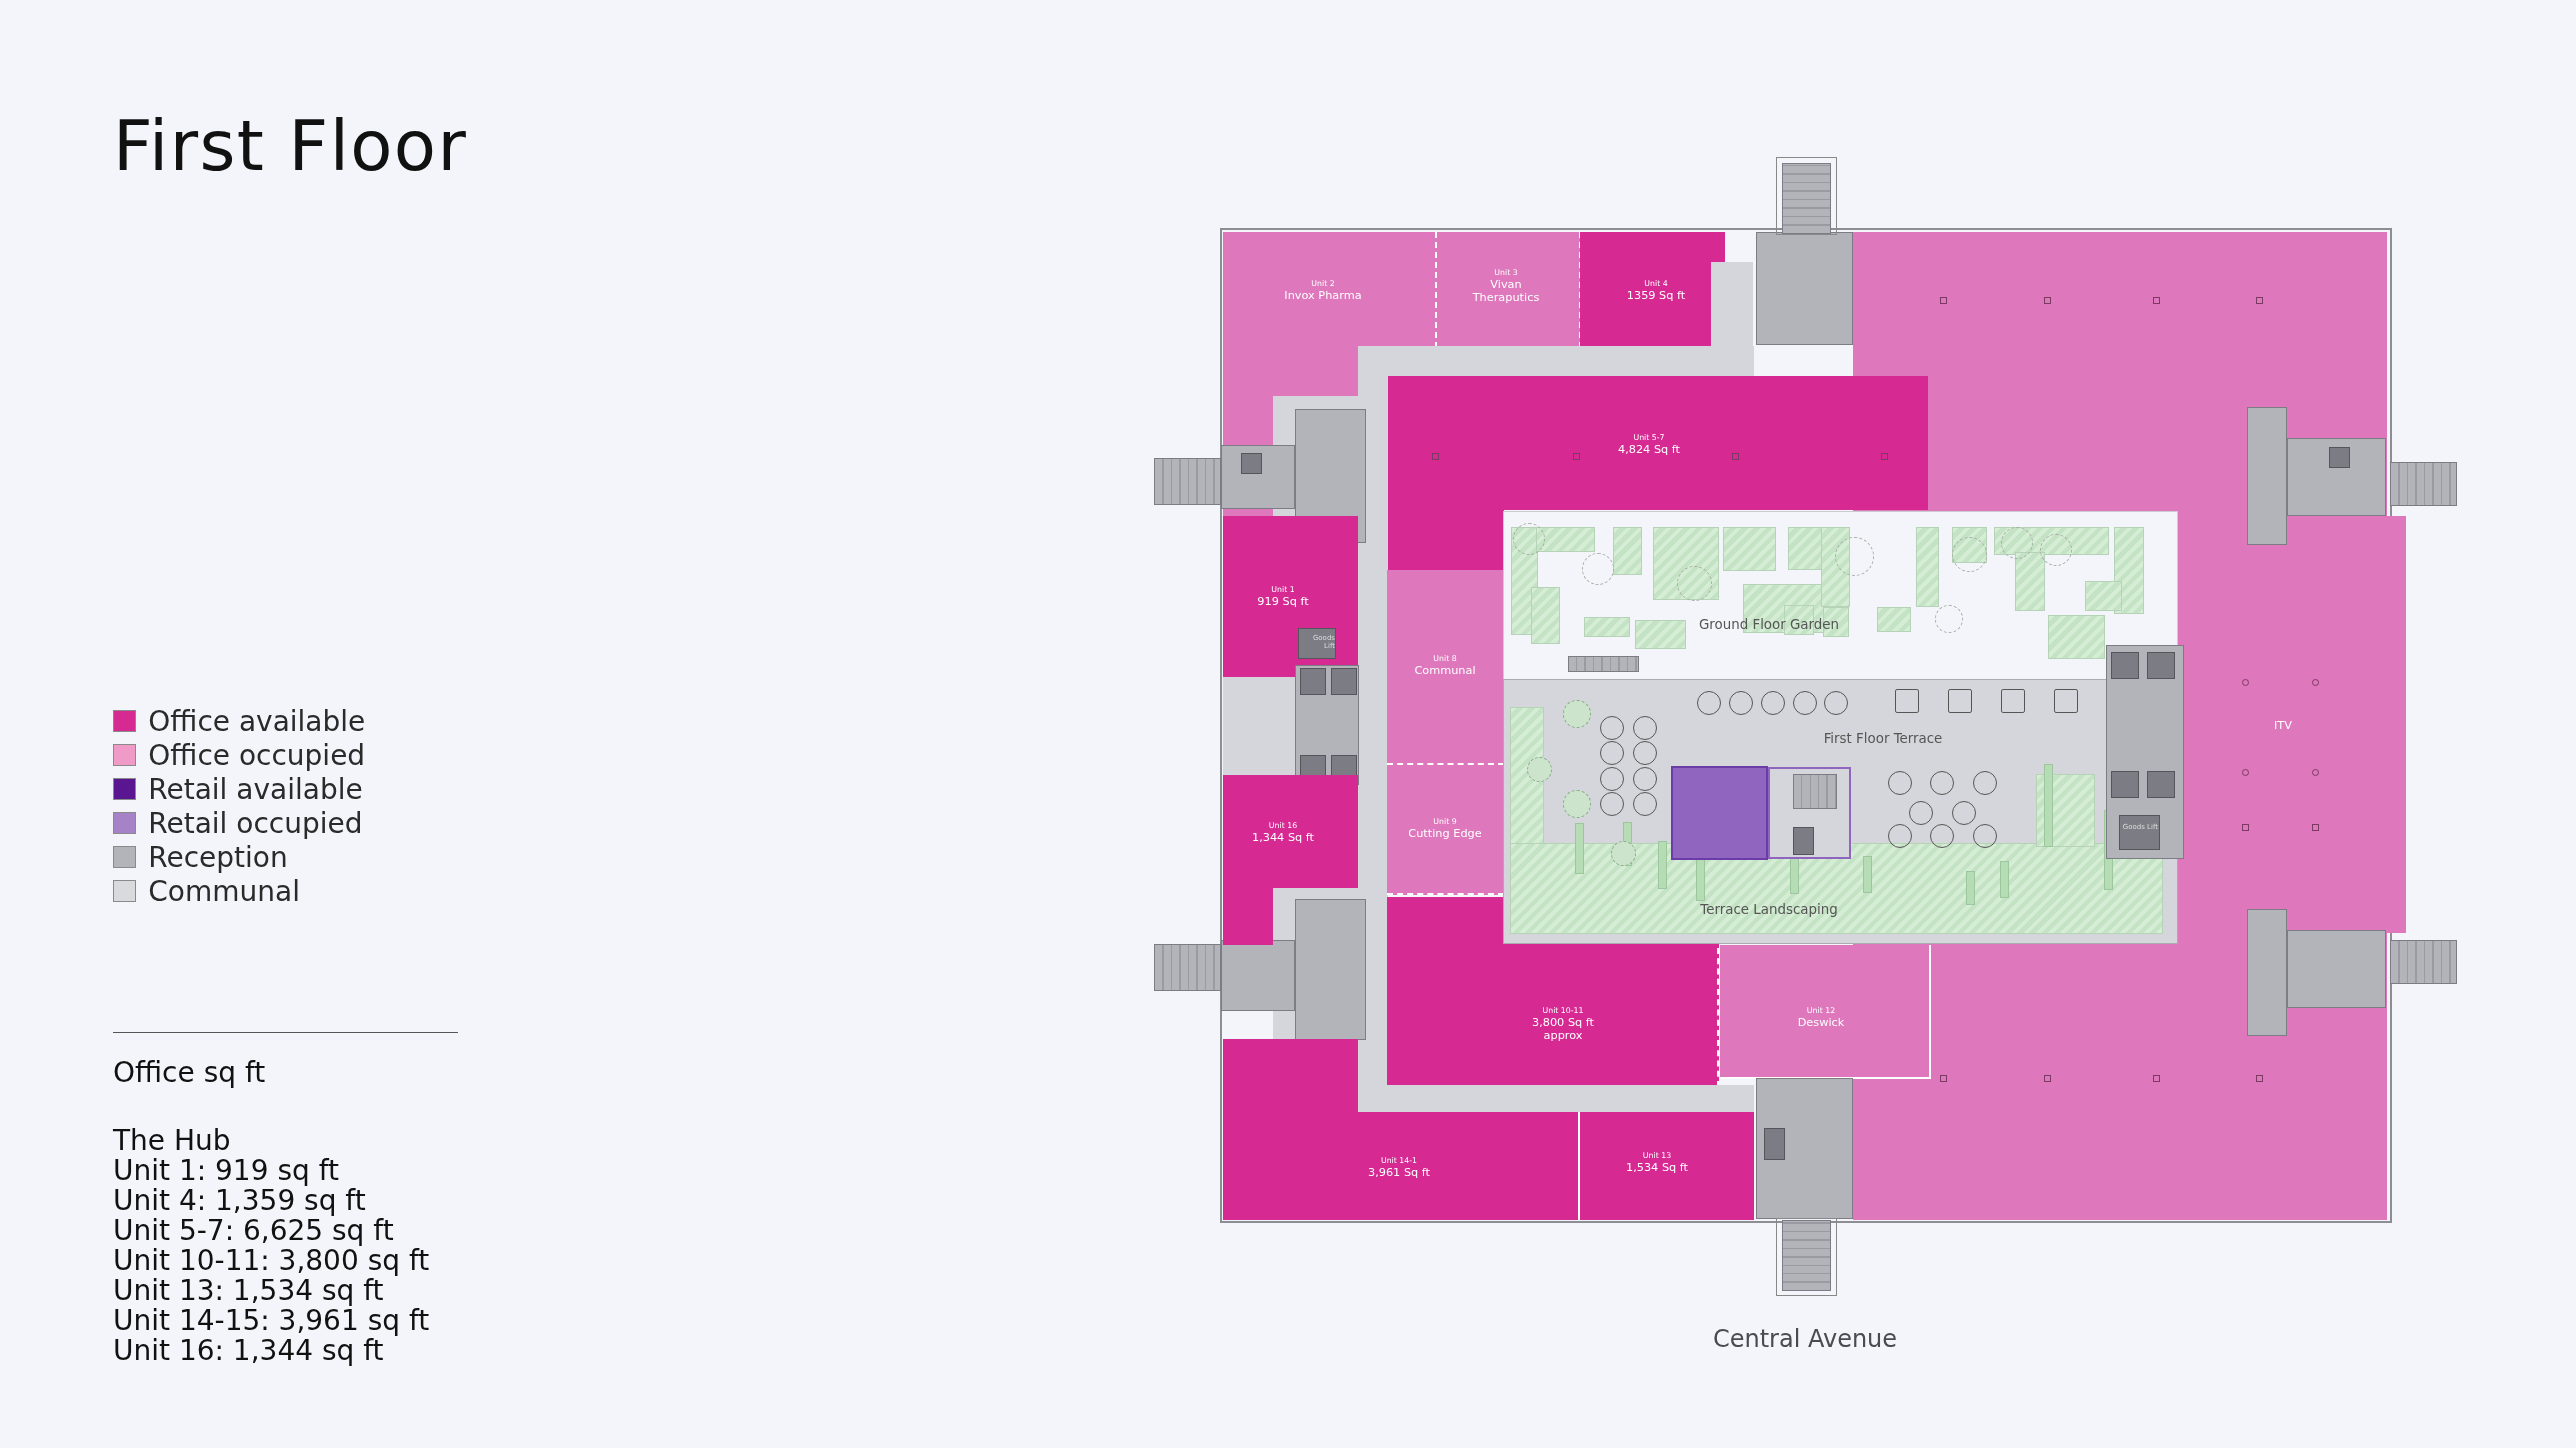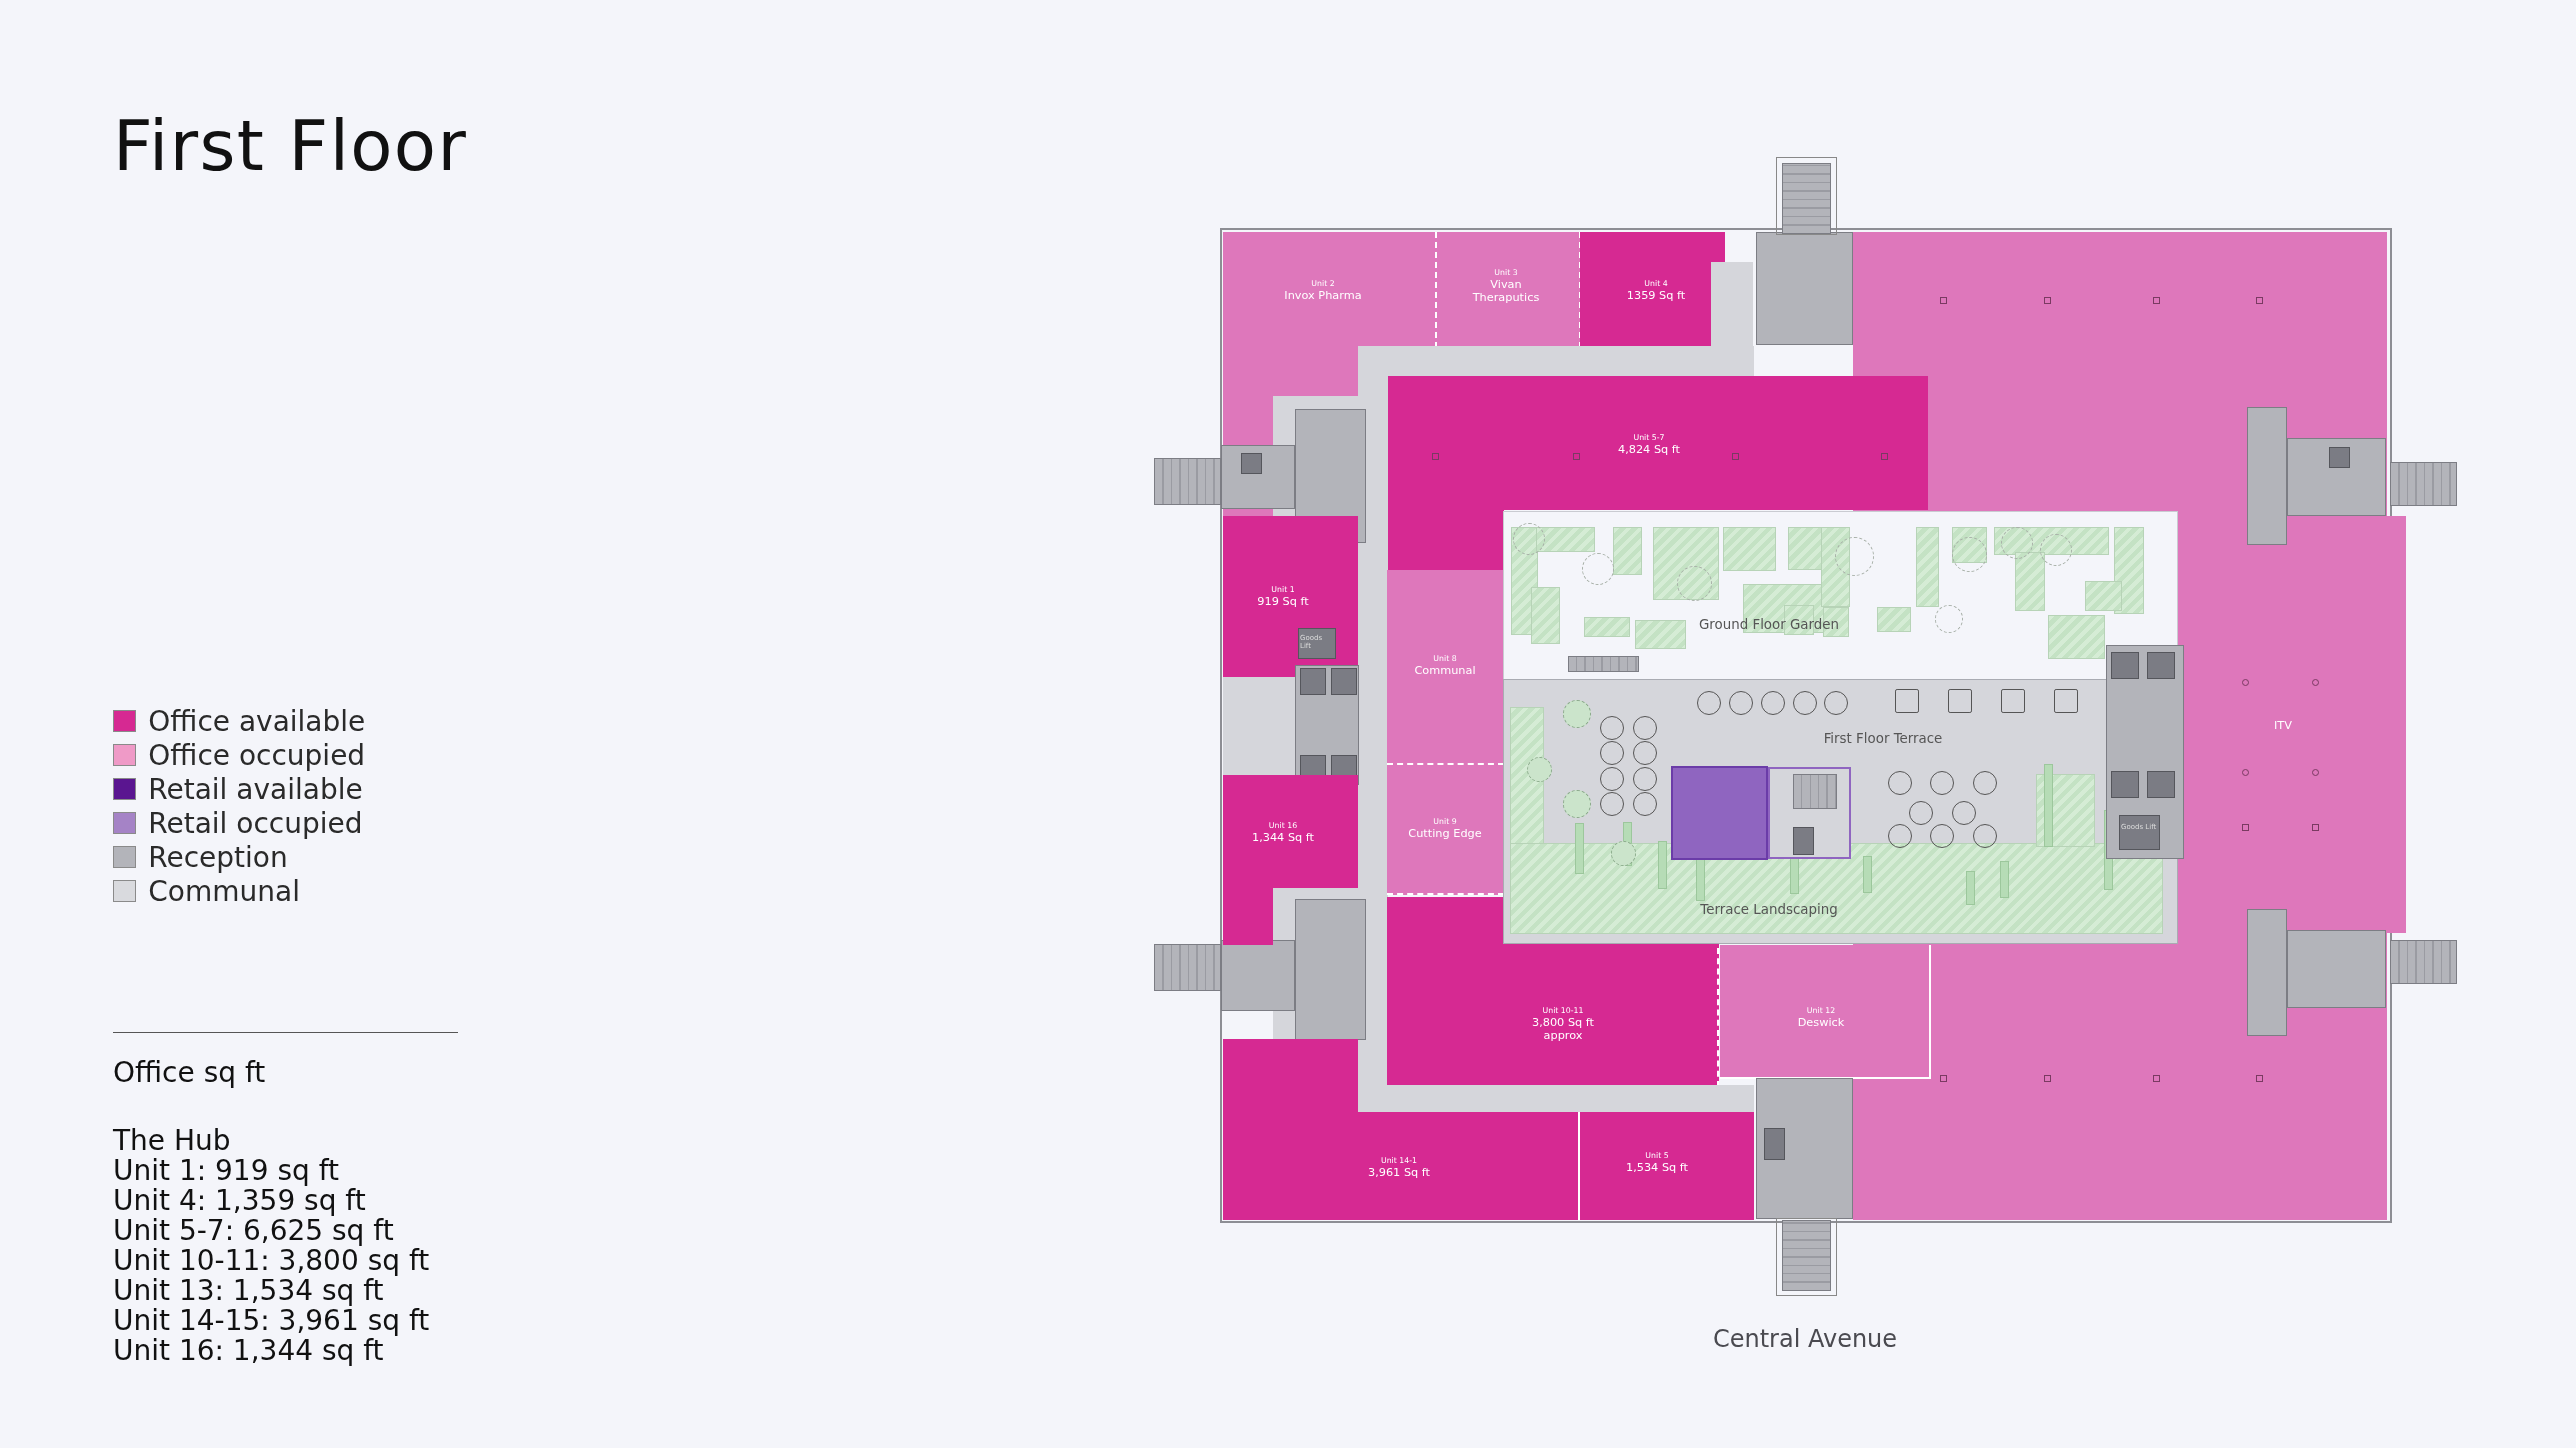--- a/index.html
+++ b/index.html
@@ -29,21 +29,21 @@
   .dashed-b { border-bottom:2.1px dashed #fff; }
   .wall-outline { position:absolute; border:2.1px solid #6b6c72; box-sizing:border-box; pointer-events:none; }
   .stair { position:absolute; background:repeating-linear-gradient(0deg,#b3b4ba 0 7px,#9a9ba2 7px 8.5px); border:1.4px solid #7c7d84; box-sizing:border-box; }
   .stair-h { background:repeating-linear-gradient(90deg,#b3b4ba 0 7px,#9a9ba2 7px 8.5px); }
   .lift { position:absolute; background:#7b7c84; border:1.4px solid #55565c; box-sizing:border-box; }
 
   .lbl { position:absolute; color:#fff; text-align:center; font-family:"DejaVu Sans", sans-serif; transform:translate(-50%,-50%); white-space:nowrap; line-height:1.15; }
   .lbl .u { font-size:7.8px; display:block; }
   .lbl .v { font-size:11.3px; display:block; }
   .dlbl { position:absolute; color:#555; font-family:"DejaVu Sans", sans-serif; font-size:13.4px; transform:translate(-50%,-50%); white-space:nowrap; }
-  .goods { position:absolute; color:#444; font-size:7px; text-align:left; line-height:1.1; font-family:"DejaVu Sans", sans-serif; }
+  .goods { position:absolute; color:#444; font-size:7px; text-align:right; line-height:1.1; font-family:"DejaVu Sans", sans-serif; }
   .street { left:1805px; top:1325px; font-size:24px; color:#4a4a50; transform:translateX(-50%); font-family:"DejaVu Sans", sans-serif; }
   .col { position:absolute; width:7px; height:7px; border:0.7px solid #7a3a62; box-sizing:border-box; }
   .chair { position:absolute; width:24px; height:24px; border:1.4px solid #555; border-radius:50%; box-sizing:border-box; }
   .tree { position:absolute; border-radius:50%; border:0.7px dashed #a8b0a8; box-sizing:border-box; }
 </style>
 </head>
 <body>
 
 <div class="abs title">First Floor</div>
 
@@ -297,21 +297,21 @@
   </div>
   <div class="lbl" style="left:1821px;top:1018px;">
     <span class="u">Unit 12</span>
       <span class="v">Deswick</span>
   </div>
   <div class="lbl" style="left:1399px;top:1168px;">
     <span class="u">Unit 14-1</span>
       <span class="v">3,961 Sq ft</span>
   </div>
   <div class="lbl" style="left:1657px;top:1163px;">
-    <span class="u">Unit 5</span>
+    <span class="u">Unit 13</span>
       <span class="v">1,534 Sq ft</span>
   </div>
   <div class="lbl" style="left:2283px;top:725px;">
     <span class="v">ITV</span>
   </div>
 
   <div class="col" style="left:1432px;top:453px;"></div>
   <div class="col" style="left:1573px;top:453px;"></div>
   <div class="col" style="left:1732px;top:453px;"></div>
   <div class="col" style="left:1881px;top:453px;"></div>

